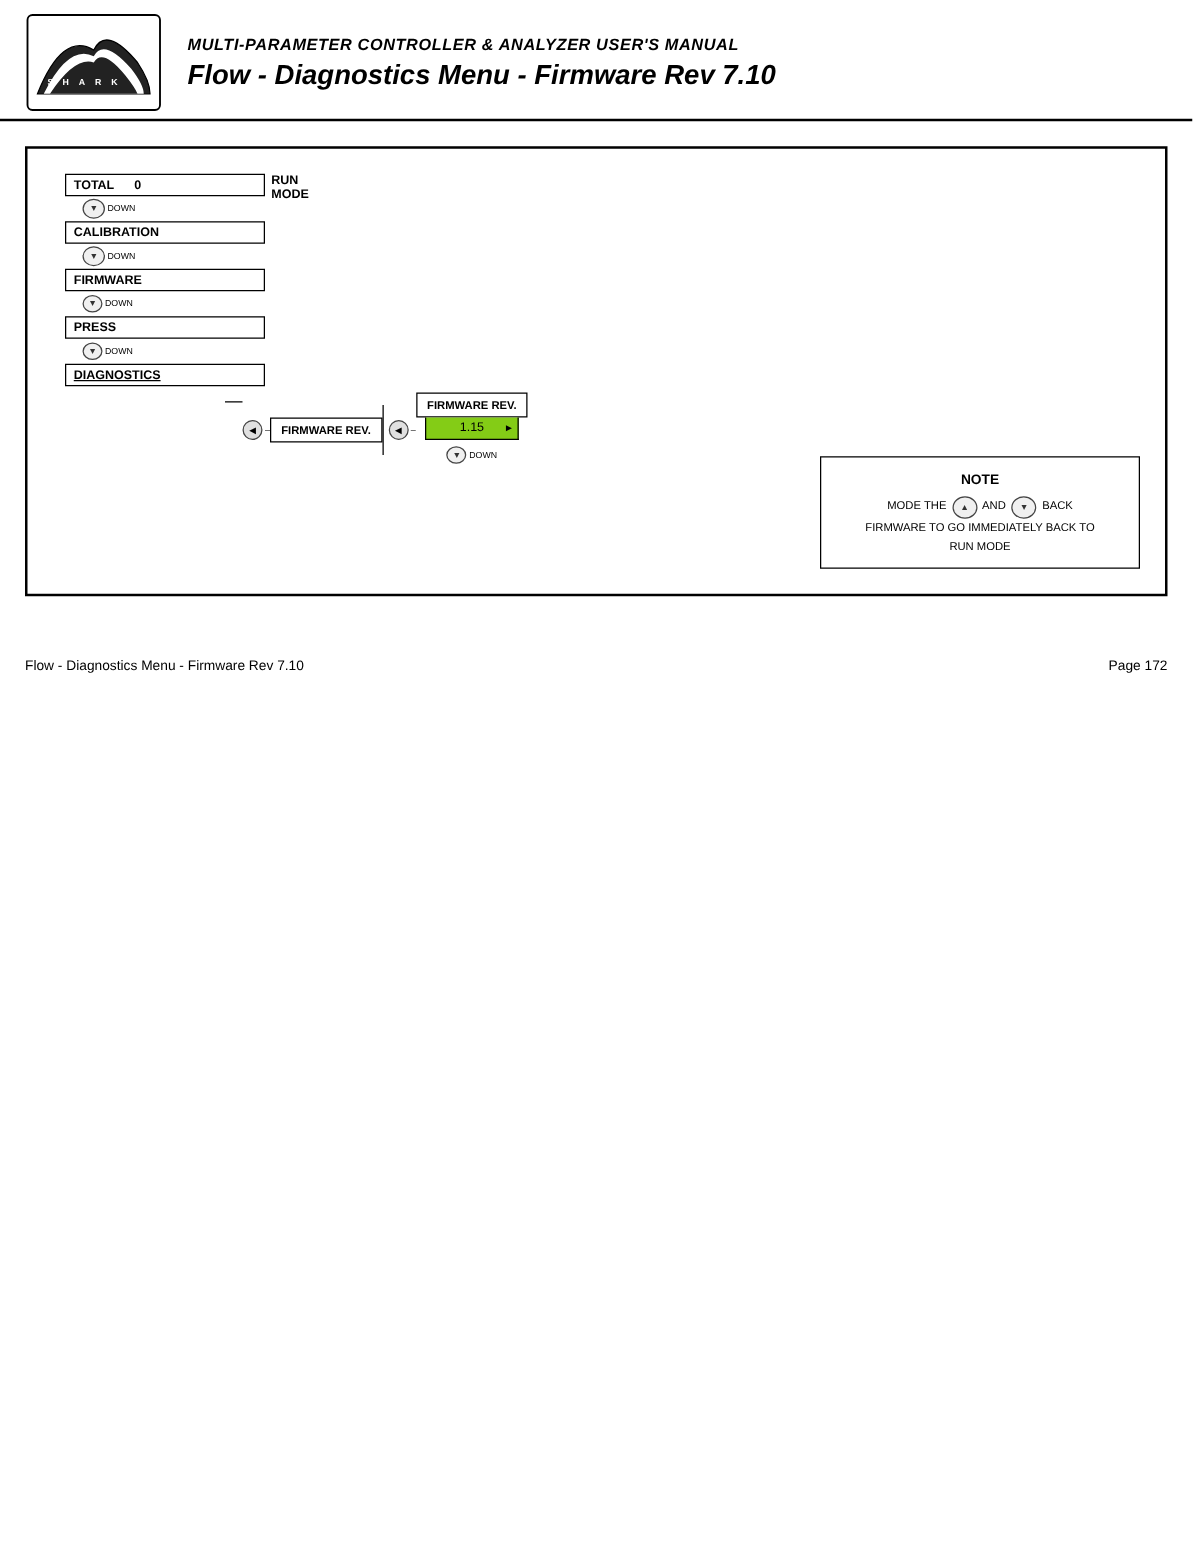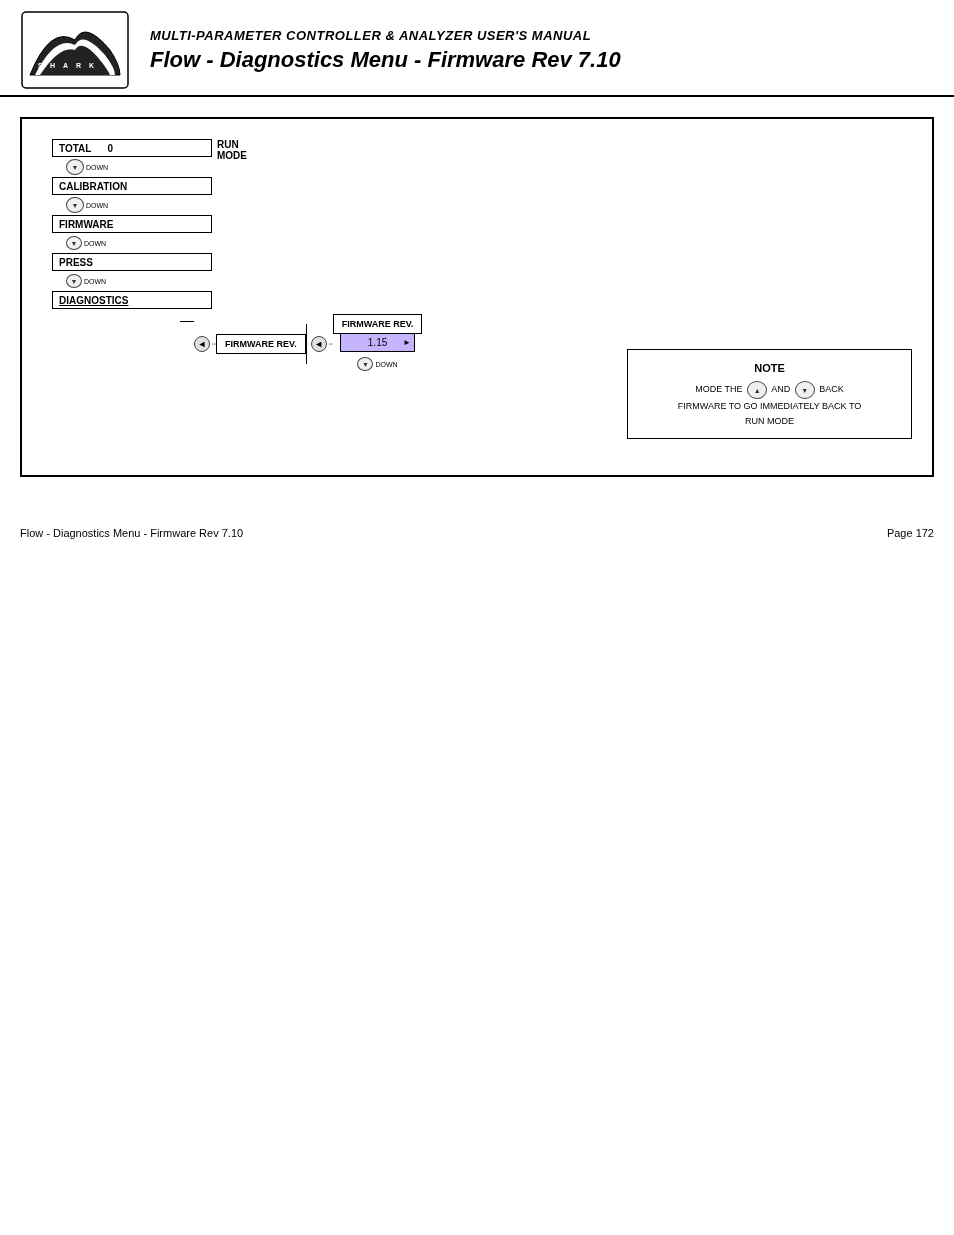--- a/index.html
+++ b/index.html
@@ -99,22 +99,22 @@
       top: 20px;
       width: 420px;
       font-size: 10px;
       line-height: 1.5;
     }
 
     
     .note-box {
       position: absolute;
       right: 20px;
-      bottom: 36px;
-      width: 285px;
+      bottom: 20px;
+      width: 256px;
       border: 1px solid #000;
       padding: 10px;
       text-align: center;
       font-size: 9px;
       line-height: 1.6;
     }
     .note-title {
       font-weight: bold;
       font-size: 11px;
       margin-bottom: 4px;
@@ -239,21 +239,21 @@
         <div style="width:1px; height:40px; background:#000; margin-left:0;"></div>
       </div>
 
       <span class="arrow-circle-left" style="margin-left:4px;">◄</span>
       <span style="font-size:8px;">⎯</span>
 
       <div style="display:flex; flex-direction:column; align-items:center;">
         <div style="border:1px solid #000; padding:4px 8px; font-size:9px; font-weight:bold; background:#fff; min-width:75px; text-align:center;">
           <span>FIRMWARE REV.</span>
         </div>
-        <div style="border:1px solid #000; border-top:none; padding:3px 4px; font-size:10px; background:#c4b5fd; min-width:75px; text-align:center; position:relative; display:flex; align-items:center; justify-content:center;">
+        <div style="border:1px solid #000; border-top:none; padding:3px 4px; font-size:10px; background:#84cc16; min-width:75px; text-align:center; position:relative; display:flex; align-items:center; justify-content:center;">
           <span>1.15</span>
           <span style="position:absolute; right:3px; font-size:8px;">►</span>
         </div>
         <div class="arrow-row" style="padding-left:0; margin-top:2px;">
           <span class="btn-circle" style="width:16px;height:14px;">▼</span>
           <span style="font-size:7px; margin-left:2px;">DOWN</span>
         </div>
       </div>
     </div>
 

